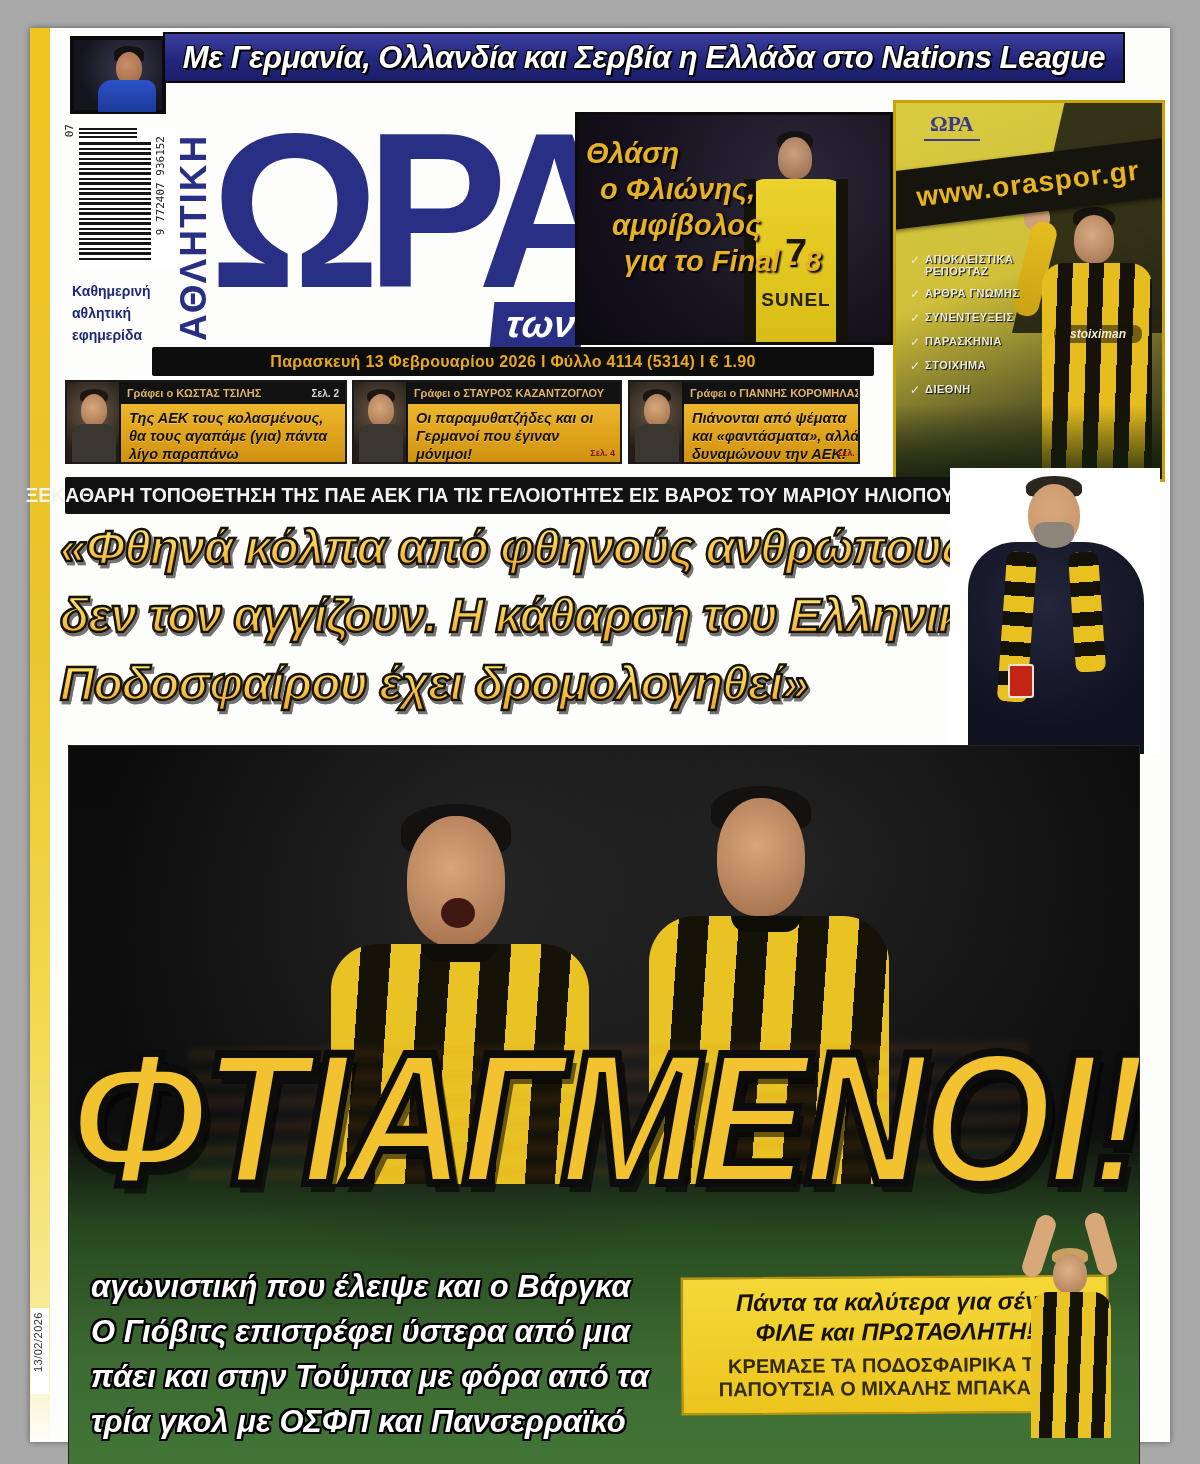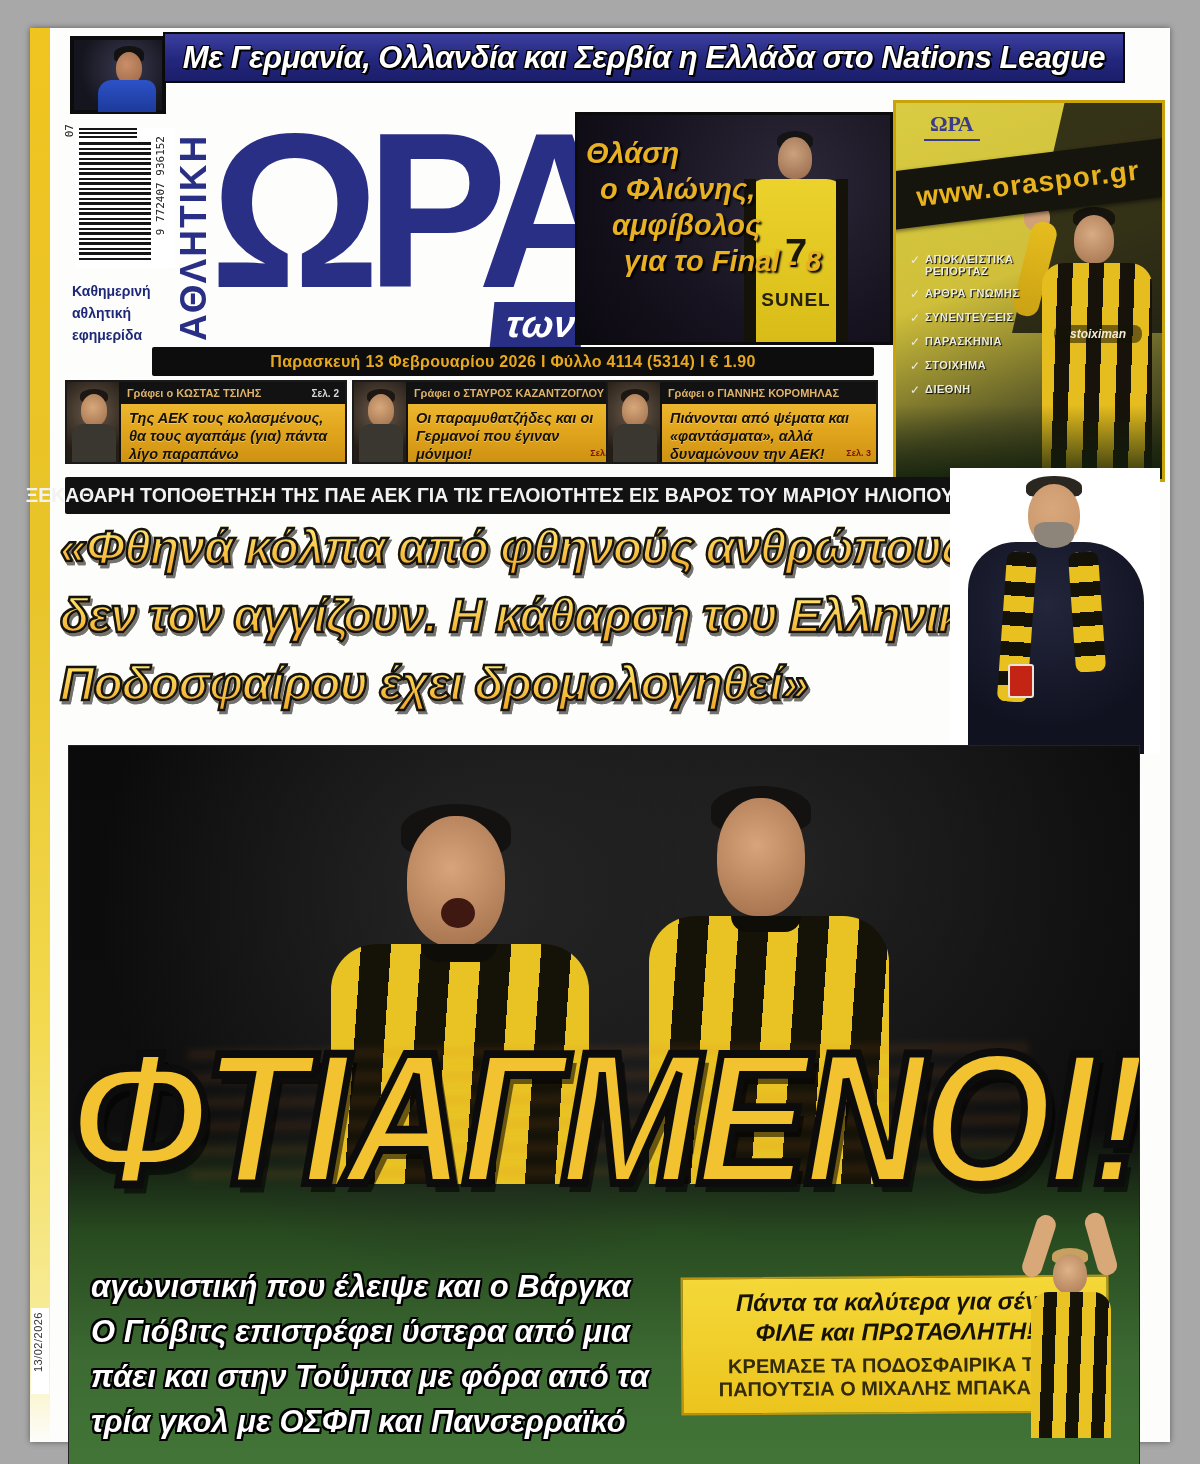--- a/index.html
+++ b/index.html
@@ -397,21 +397,21 @@
       <div class="bust"></div>
     </div>
     <div class="right">
       <div class="byline-band">
         <span class="by">Γράφει ο ΣΤΑΥΡΟΣ ΚΑΖΑΝΤΖΟΓΛΟΥ</span>
       </div>
       <div class="txt">Οι παραμυθατζήδες και οι Γερμανοί που έγιναν μόνιμοι!</div>
       <span class="pgref">Σελ. 4</span>
     </div>
   </div>
-  <div class="strip" style="left:576px; width:272px;">
+  <div class="strip" style="left:598px; width:232px;">
     <div class="photo">
       <div class="hair"></div>
       <div class="face"></div>
       <div class="bust"></div>
     </div>
     <div class="right">
       <div class="byline-band">
         <span class="by">Γράφει ο ΓΙΑΝΝΗΣ ΚΟΡΟΜΗΛΑΣ</span>
       </div>
       <div class="txt">Πιάνονται από ψέματα και «φαντάσματα», αλλά δυναμώνουν την ΑΕΚ!</div>

